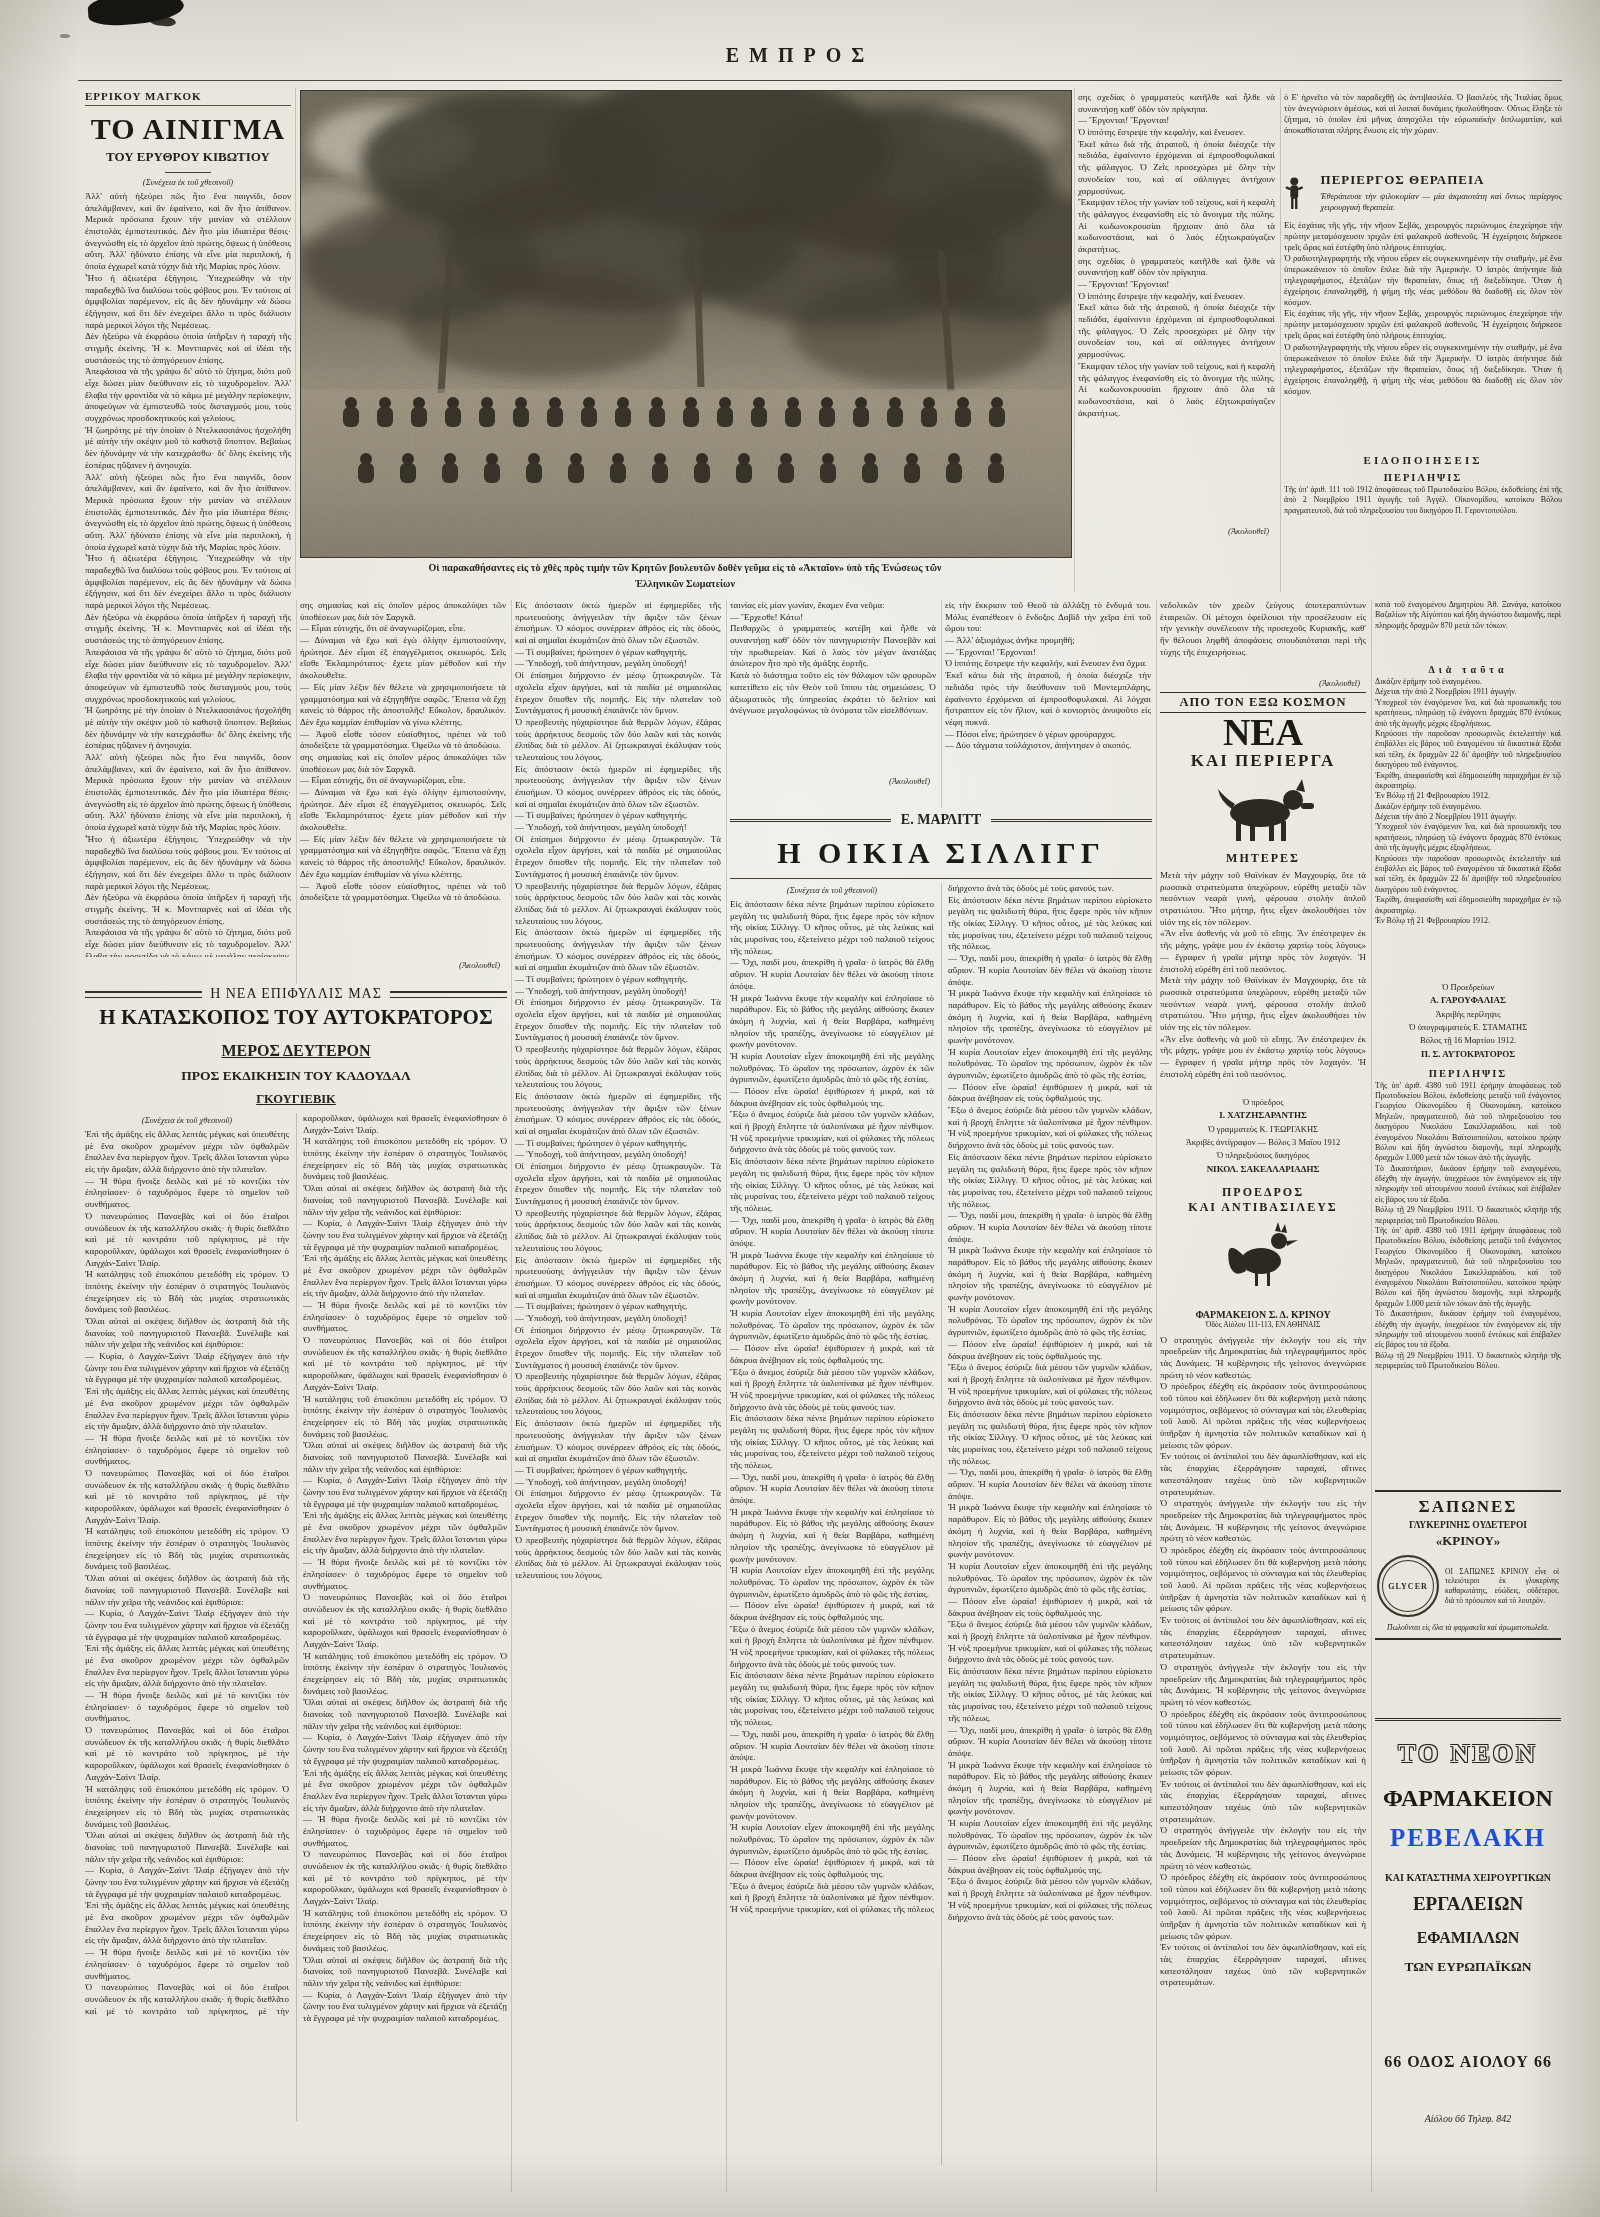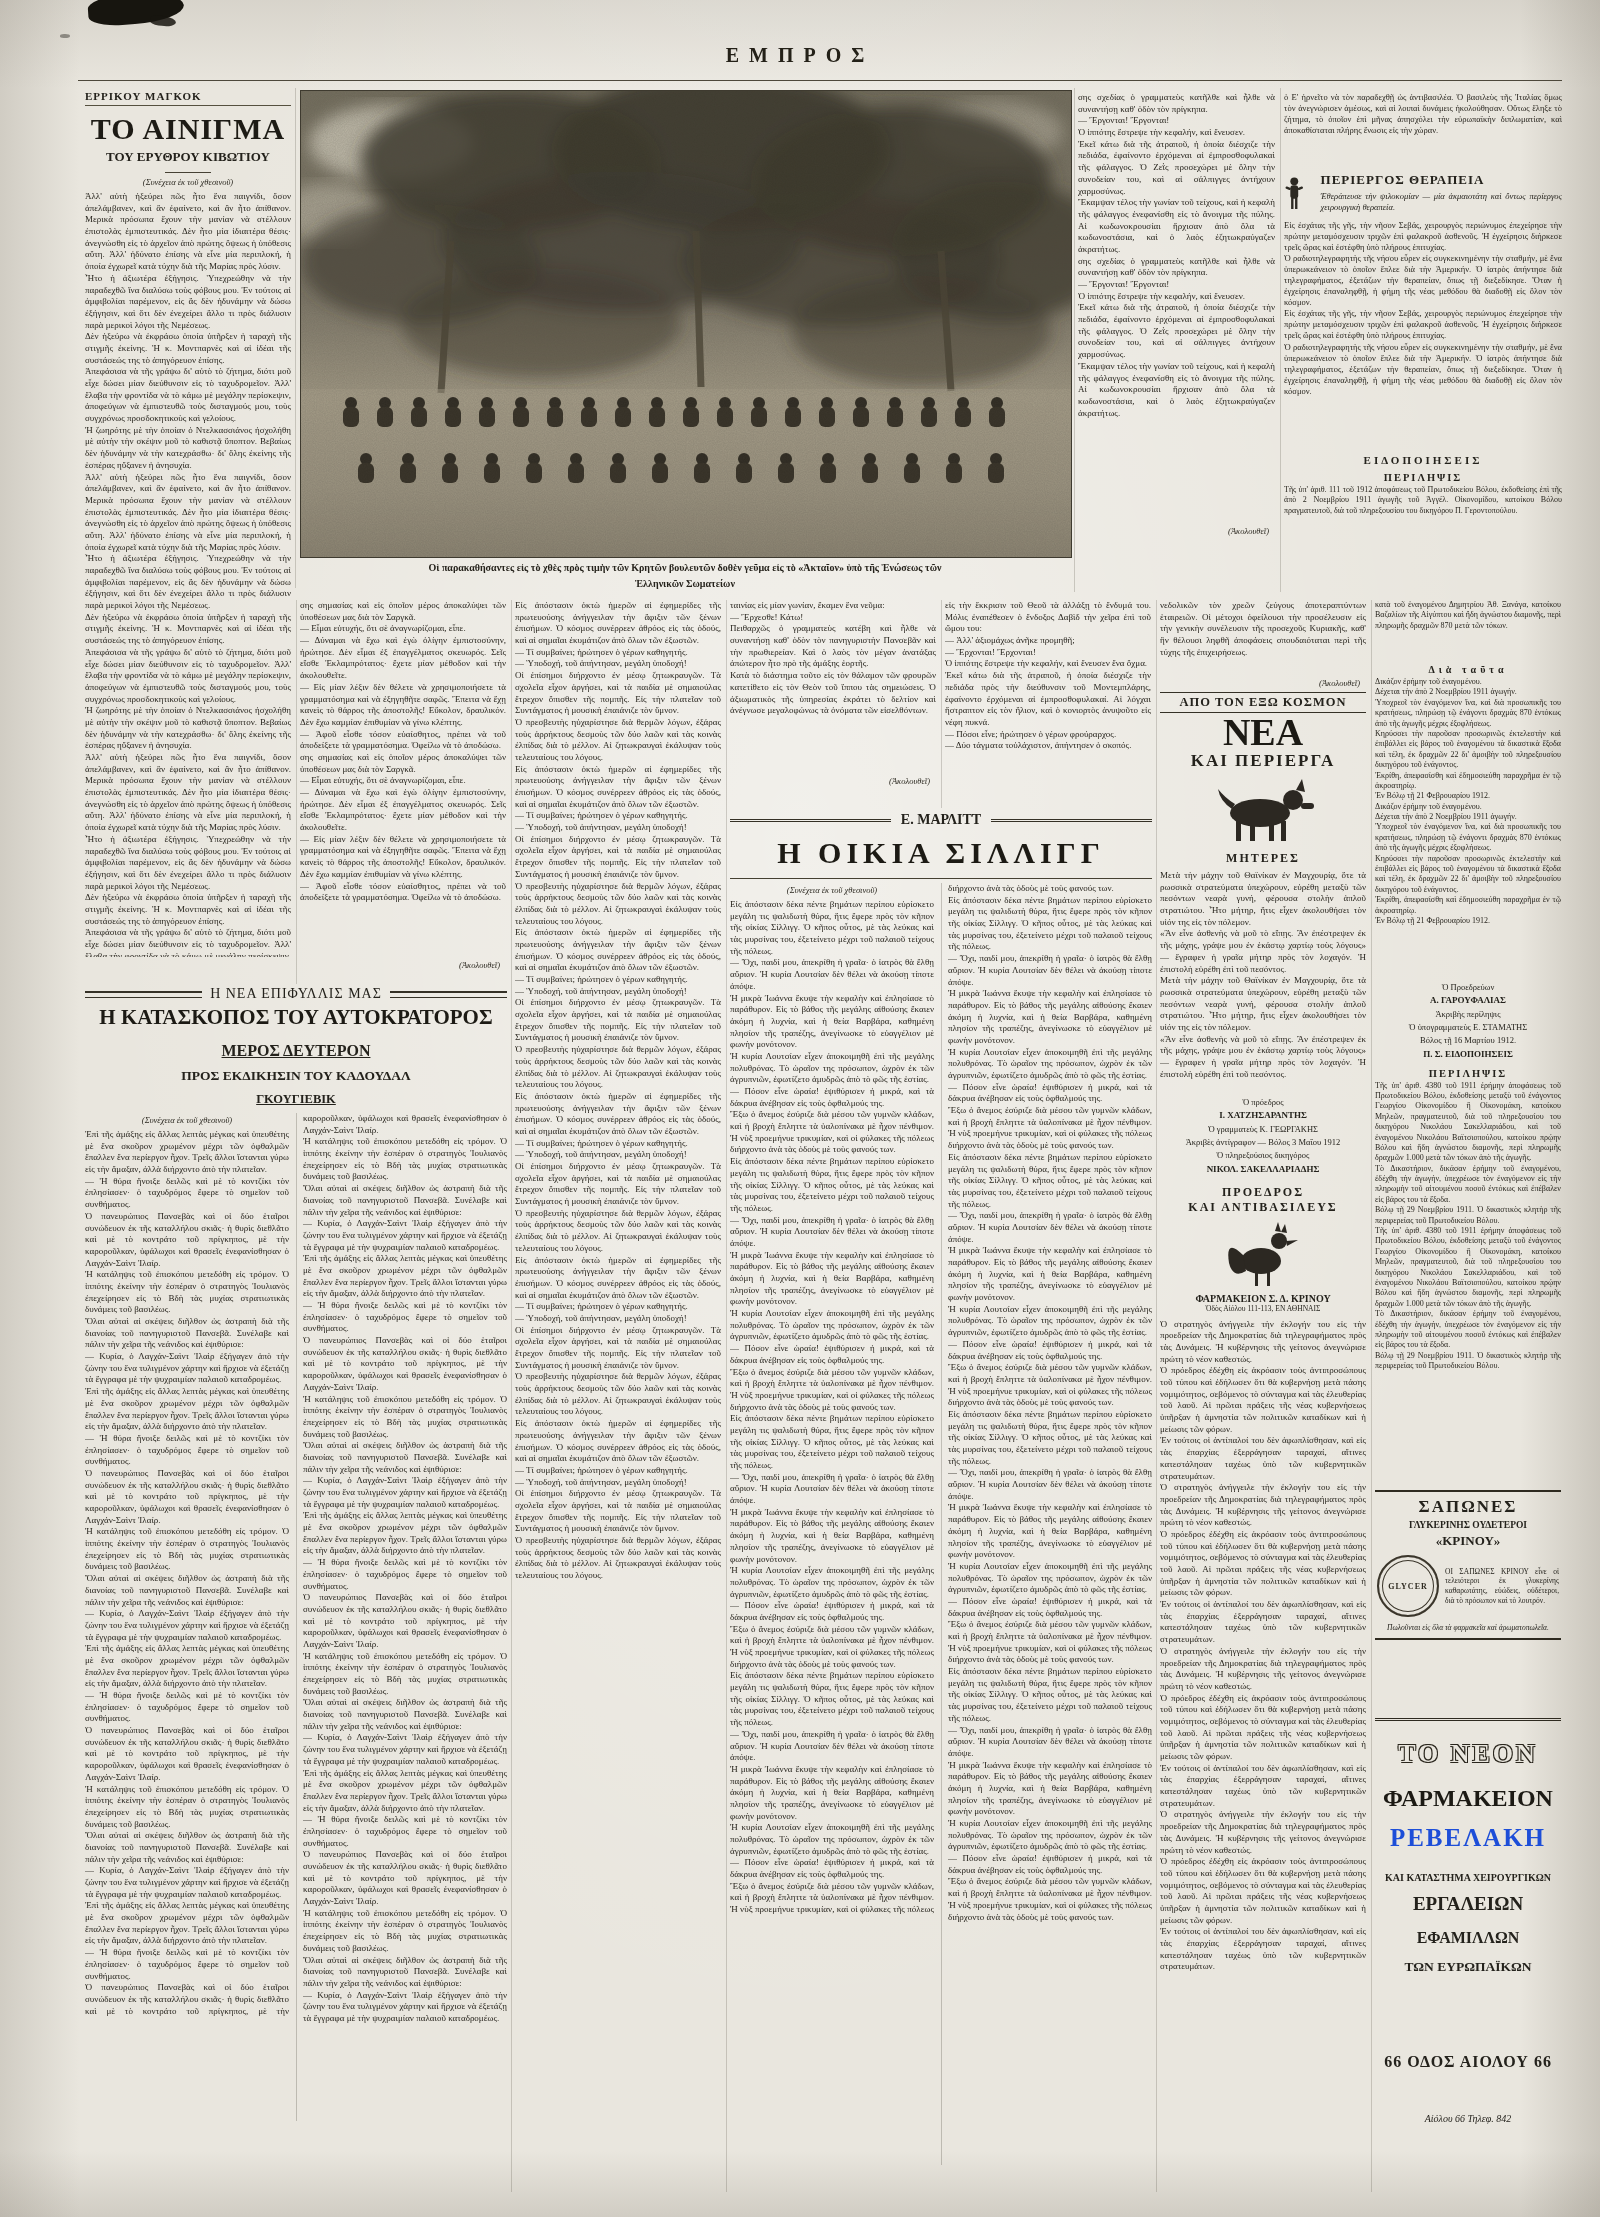--- a/index.html
+++ b/index.html
@@ -67,21 +67,21 @@
   .sig-block{margin-top:6px;text-align:center;font-size:8.5px;line-height:1.55}
   .sig-name{font-weight:bold;font-size:9px}
 
   
   .world-kicker{border-top:1px solid #353126;border-bottom:1px solid #353126;padding:2px 0;text-align:center;
     font-size:12.5px;font-weight:bold;letter-spacing:1px;margin-top:4px}
   .nea-title{font-size:38px;font-weight:bold;text-align:center;line-height:1.0;color:#1c1a14}
   .nea-sub{font-size:17px;font-weight:bold;text-align:center;letter-spacing:2px}
   .illus{display:block;margin:4px auto 0}
   .subhead{font-size:12px;font-weight:bold;text-align:center;letter-spacing:2px;margin-top:4px}
-  .krinou1{font-size:10px;font-weight:bold;text-align:center;margin-top:4px}
+  .krinou1{font-size:10px;font-weight:bold;text-align:center;margin-top:20px}
   .krinou2{font-size:7.5px;text-align:center}
 
   
   .soap-ad{left:1375px;top:1490px;width:186px;border-top:2px solid #2e2a20;border-bottom:2px solid #2e2a20;padding:5px 2px 6px}
   .soap-l1{font-size:17px;font-weight:bold;text-align:center;letter-spacing:2px}
   .soap-l2{font-size:9.5px;font-weight:bold;text-align:center;margin-top:3px}
   .soap-l3{font-size:13px;font-weight:bold;text-align:center;margin-top:3px}
   .soap-row{display:flex;gap:6px;margin-top:6px;align-items:center}
   .soap-seal{width:62px;height:62px;flex:0 0 62px;border:2px solid #3a352a;border-radius:50%;display:flex;align-items:center;justify-content:center;
     box-shadow:inset 0 0 0 3px #e9e6de, inset 0 0 0 4px #3a352a;font-size:8px;font-weight:bold;letter-spacing:1px;color:#2e2a20}
@@ -527,21 +527,21 @@
 Ὑποχρεοῖ τὸν ἐναγόμενον ἵνα, καὶ διὰ προσωπικῆς του κρατήσεως, πληρώσῃ τῷ ἐνάγοντι δραχμὰς 870 ἐντόκως ἀπὸ τῆς ἀγωγῆς μέχρις ἐξοφλήσεως.
 Κηρύσσει τὴν παροῦσαν προσωρινῶς ἐκτελεστὴν καὶ ἐπιβάλλει εἰς βάρος τοῦ ἐναγομένου τὰ δικαστικὰ ἔξοδα καὶ τέλη, ἐκ δραχμῶν 22 δι' ἀμοιβὴν τοῦ πληρεξουσίου δικηγόρου τοῦ ἐνάγοντος.
 Ἐκρίθη, ἀπεφασίσθη καὶ ἐδημοσιεύθη παραχρῆμα ἐν τῷ ἀκροατηρίῳ.
 Ἐν Βόλῳ τῇ 21 Φεβρουαρίου 1912.</div>
   <div class="sig-block">
     <div>Ὁ Προεδρεύων</div>
     <div class="sig-name">Α. ΓΑΡΟΥΦΑΛΙΑΣ</div>
     <div>Ἀκριβὴς περίληψις</div>
     <div>Ὁ ὑπογραμματεὺς Ε. ΣΤΑΜΑΤΗΣ</div>
     <div>Βόλος τῇ 16 Μαρτίου 1912.</div>
-    <div class="sig-name">Π. Σ. ΕΙΔΟΠΟΙΗΣΕΙΣ</div>
+    <div class="sig-name">Π. Σ. ΑΥΤΟΚΡΑΤΟΡΟΣ</div>
   </div>
   <div class="perilipsis-title">ΠΕΡΙΛΗΨΙΣ</div>
   <div class="body-text legal" style="height:366px">Τῆς ὑπ' ἀριθ. 4380 τοῦ 1911 ἐρήμην ἀποφάσεως τοῦ Πρωτοδικείου Βόλου, ἐκδοθείσης μεταξὺ τοῦ ἐνάγοντος Γεωργίου Οἰκονομίδου ἢ Οἰκονομάκη, κατοίκου Μηλεῶν, πραγματευτοῦ, διὰ τοῦ πληρεξουσίου του δικηγόρου Νικολάου Σακελλαριάδου, καὶ τοῦ ἐναγομένου Νικολάου Βαϊτσιοπούλου, κατοίκου πρῴην Βόλου καὶ ἤδη ἀγνώστου διαμονῆς, περὶ πληρωμῆς δραχμῶν 1.000 μετὰ τῶν τόκων ἀπὸ τῆς ἀγωγῆς.
 Τὸ Δικαστήριον, δικάσαν ἐρήμην τοῦ ἐναγομένου, ἐδέχθη τὴν ἀγωγήν, ὑπεχρέωσε τὸν ἐναγόμενον εἰς τὴν πληρωμὴν τοῦ αἰτουμένου ποσοῦ ἐντόκως καὶ ἐπέβαλεν εἰς βάρος του τὰ ἔξοδα.
 Βόλῳ τῇ 29 Νοεμβρίου 1911. Ὁ δικαστικὸς κλητὴρ τῆς περιφερείας τοῦ Πρωτοδικείου Βόλου.
 Τῆς ὑπ' ἀριθ. 4380 τοῦ 1911 ἐρήμην ἀποφάσεως τοῦ Πρωτοδικείου Βόλου, ἐκδοθείσης μεταξὺ τοῦ ἐνάγοντος Γεωργίου Οἰκονομίδου ἢ Οἰκονομάκη, κατοίκου Μηλεῶν, πραγματευτοῦ, διὰ τοῦ πληρεξουσίου του δικηγόρου Νικολάου Σακελλαριάδου, καὶ τοῦ ἐναγομένου Νικολάου Βαϊτσιοπούλου, κατοίκου πρῴην Βόλου καὶ ἤδη ἀγνώστου διαμονῆς, περὶ πληρωμῆς δραχμῶν 1.000 μετὰ τῶν τόκων ἀπὸ τῆς ἀγωγῆς.
 Τὸ Δικαστήριον, δικάσαν ἐρήμην τοῦ ἐναγομένου, ἐδέχθη τὴν ἀγωγήν, ὑπεχρέωσε τὸν ἐναγόμενον εἰς τὴν πληρωμὴν τοῦ αἰτουμένου ποσοῦ ἐντόκως καὶ ἐπέβαλεν εἰς βάρος του τὰ ἔξοδα.
 Βόλῳ τῇ 29 Νοεμβρίου 1911. Ὁ δικαστικὸς κλητὴρ τῆς περιφερείας τοῦ Πρωτοδικείου Βόλου.</div>
 </section>
 

